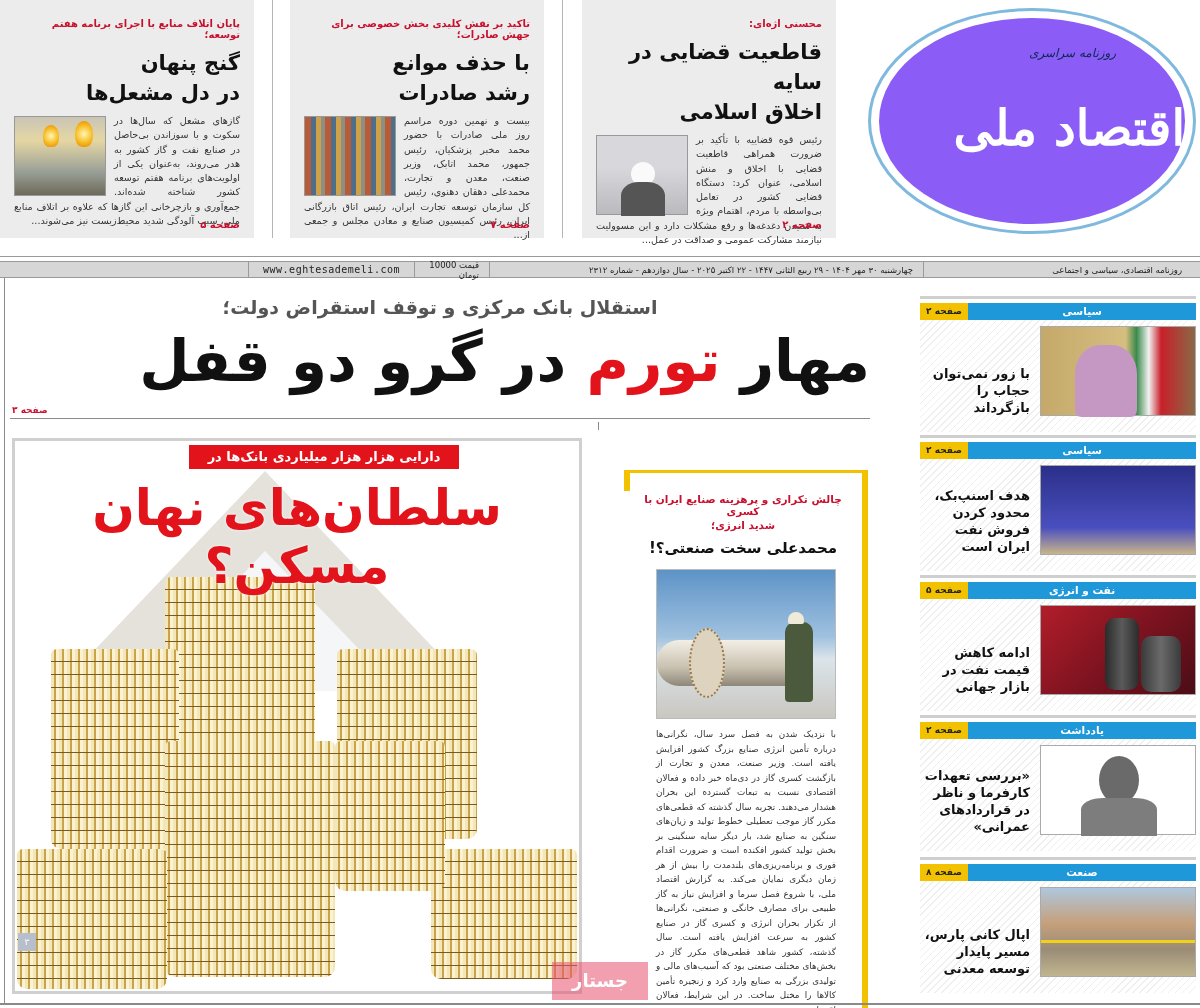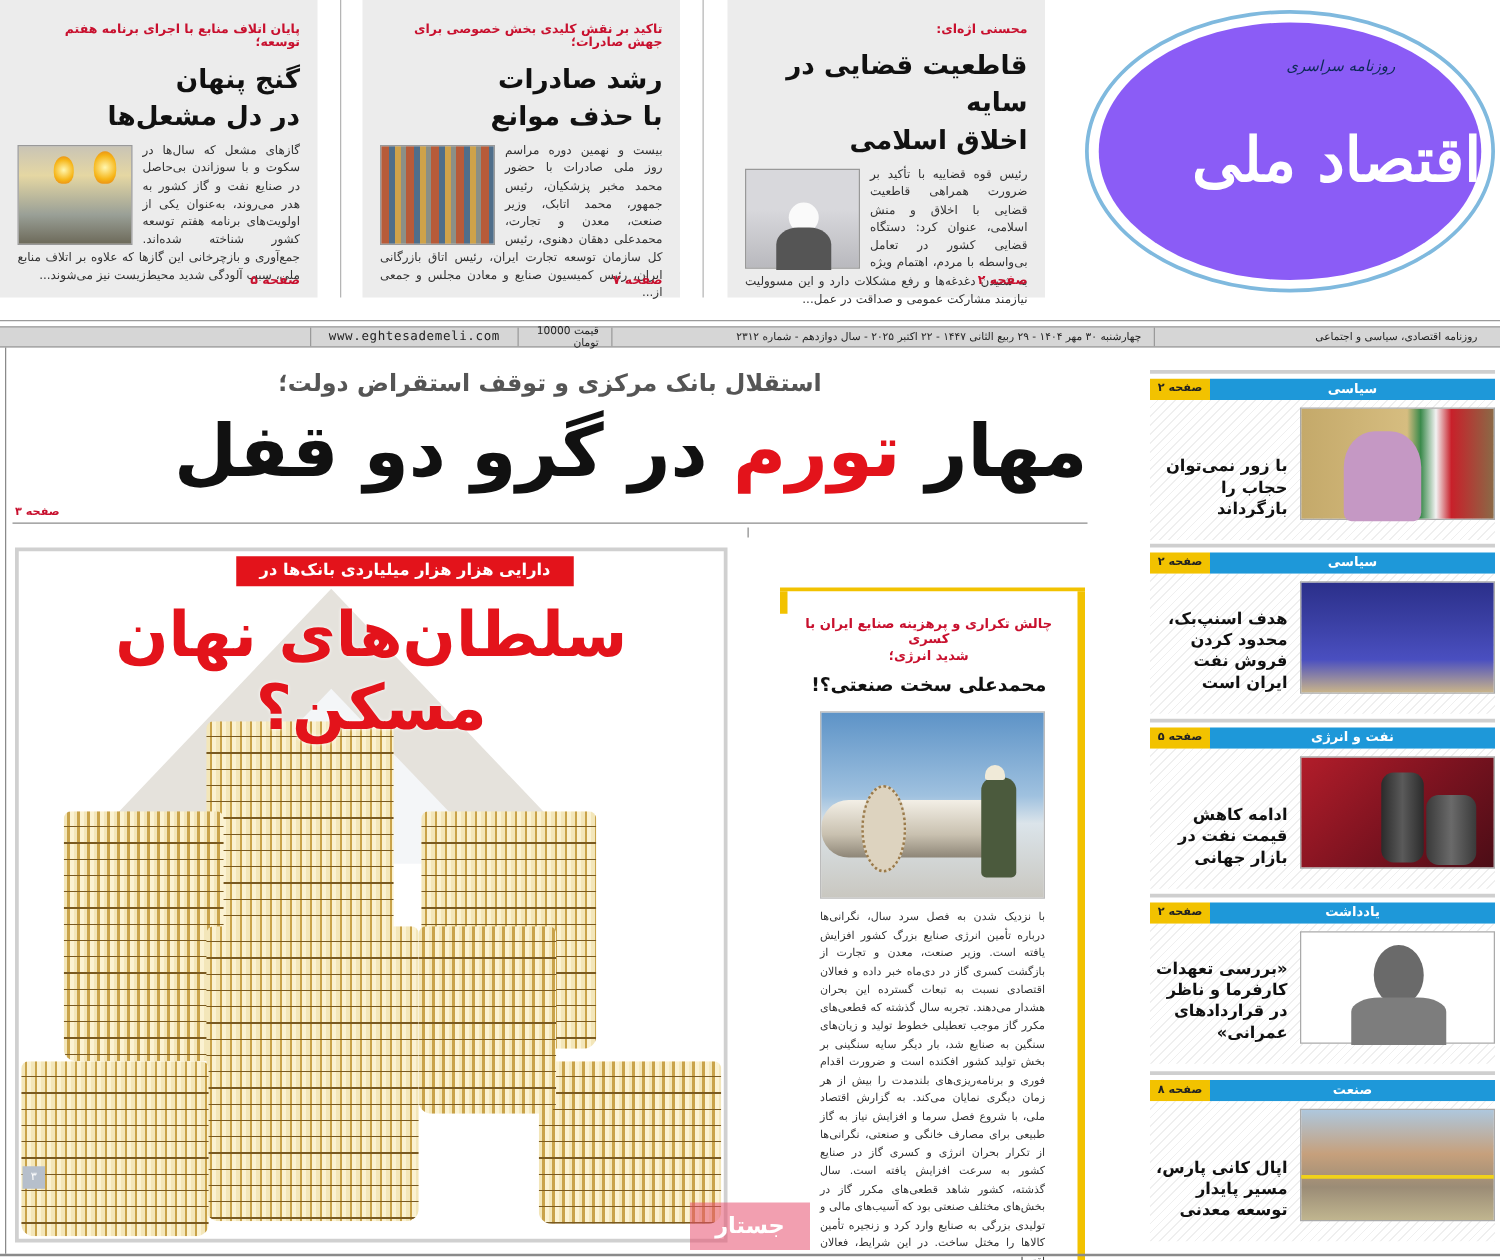--- a/index.html
+++ b/index.html
@@ -131,22 +131,22 @@
     <div class="thumb thumb-flare"></div>
     <div class="text">گازهای مشعل که سال‌ها در سکوت و با سوزاندن بی‌حاصل در صنایع نفت و گاز کشور به هدر می‌روند، به‌عنوان یکی از اولویت‌های برنامه هفتم توسعه کشور شناخته شده‌اند. جمع‌آوری و بازچرخانی این گازها که علاوه بر اتلاف منابع ملی، سبب آلودگی شدید محیط‌زیست نیز می‌شوند...</div>
   </div>
   <div class="page">صفحه ۵</div>
 </div>
 <div class="col-rule" style="left:272px;"></div>
 
 <div class="teaser" style="left:290px; width:254px;">
   <div class="kicker">تاکید بر نقش کلیدی بخش خصوصی برای جهش صادرات؛</div>
   <div class="title">
+    <div>با حذف موانع</div>
     <div>رشد صادرات</div>
-    <div>با حذف موانع</div>
   </div>
   <div class="body-wrap">
     <div class="thumb thumb-port"></div>
     <div class="text">بیست و نهمین دوره مراسم روز ملی صادرات با حضور محمد مخبر پزشکیان، رئیس جمهور، محمد اتابک، وزیر صنعت، معدن و تجارت، محمدعلی دهقان دهنوی، رئیس کل سازمان توسعه تجارت ایران، رئیس اتاق بازرگانی ایران، رئیس کمیسیون صنایع و معادن مجلس و جمعی از...</div>
   </div>
   <div class="page">صفحه ۷</div>
 </div>
 <div class="col-rule" style="left:562px;"></div>
 
 <div class="teaser" style="left:582px; width:254px;">

